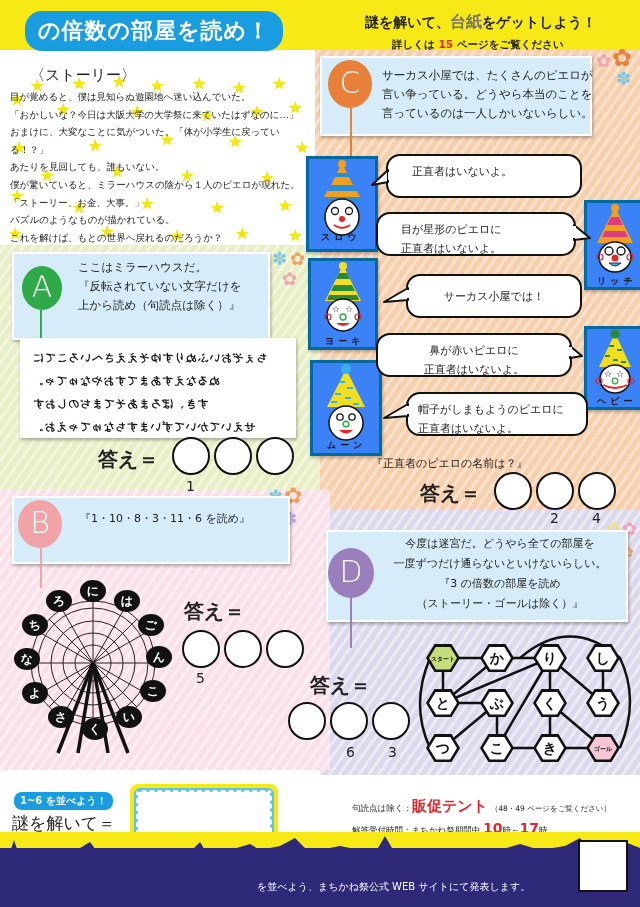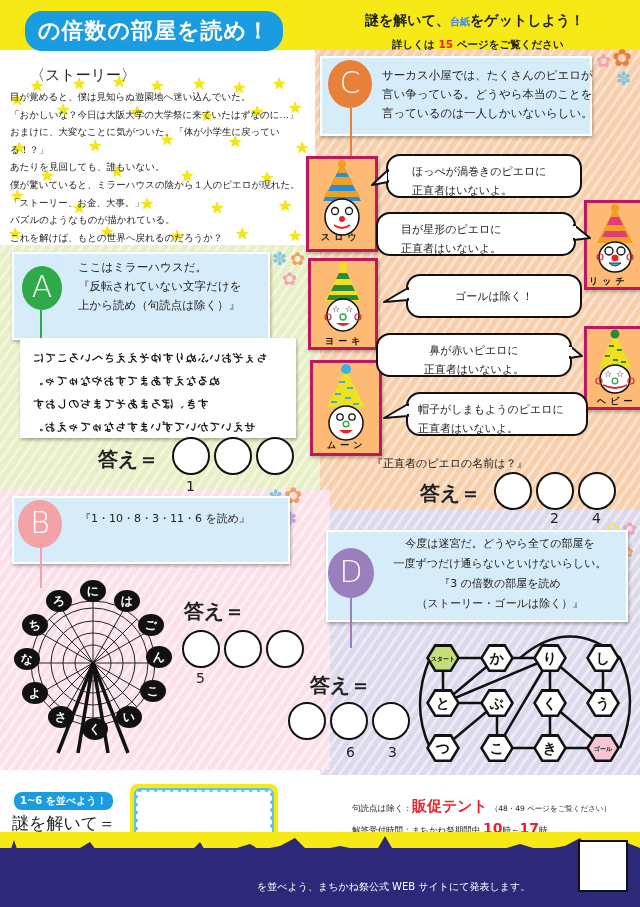--- a/index.html
+++ b/index.html
@@ -1,21 +1,21 @@
 <!DOCTYPE html>
 <html><head>
 <meta charset="utf-8">
 <style>
 *{box-sizing:border-box;margin:0;padding:0}
 body{width:640px;height:907px;overflow:hidden;font-family:"DejaVu Sans","Liberation Sans",sans-serif;background:#fff;position:relative;color:#222}
 .abs{position:absolute}
 #banner{left:0;top:0;width:640px;height:50px;background:#f6e916}
 #title{left:28px;top:14px;font-size:22px;font-weight:bold;color:#fff;background:#1a9ce0;border-radius:14px;padding:2px 10px;letter-spacing:1px;box-shadow:0 0 0 3px #1a9ce0}
 #slogan{left:365px;top:12px;font-size:14px;font-weight:bold;color:#222}
-#slogan .red{color:#3b82f6;font-size:10px}
+#slogan .red{color:#737373;font-size:16px}
 #subslogan{left:392px;top:38px;font-size:10.5px;font-weight:bold;color:#222}
 #subslogan .num{color:#e6242b}
 
 .region{position:absolute}
 #reg-story{left:0;top:50px;width:320px;height:195px;background:#fff}
 #reg-a{left:0;top:245px;width:320px;height:245px;background:repeating-linear-gradient(-55deg,#e8efc4 0 5px,#f3f6de 5px 8px)}
 #reg-c{left:315px;top:50px;width:325px;height:460px;background:repeating-linear-gradient(-55deg,#f7cfab 0 5px,#fbe2ce 5px 8px)}
 #reg-b{left:0;top:490px;width:330px;height:280px;background:repeating-linear-gradient(-55deg,#fbe0ea 0 5px,#fdf0f5 5px 8px)}
 #reg-d{left:320px;top:510px;width:320px;height:265px;background:repeating-linear-gradient(-55deg,#dcd9ec 0 5px,#ecebf5 5px 8px)}
 .star{position:absolute;color:#f5e60c;font-size:16px;line-height:1;text-shadow:0 0 1px #d9c800}
@@ -24,21 +24,21 @@
 .card{position:absolute;background:#d6ecf8;border:2px solid #fff;box-shadow:1px 2px 3px rgba(0,0,0,.3)}
 .card-text{position:absolute;font-size:11.5px;line-height:19px;color:#222}
 .balloon{position:absolute;border-radius:50%;color:#fff;font-size:30px;text-align:center;font-family:"DejaVu Sans",sans-serif;font-weight:300}
 .string{position:absolute;width:2px}
 .mirror{position:absolute;background:#fff;box-shadow:1px 2px 3px rgba(0,0,0,.3);padding:8px 12px}
 .mirror div{font-size:10.5px;line-height:23px;font-weight:bold;color:#111;letter-spacing:1px;transform:scaleX(-1);text-align:right}
 .ans-label{position:absolute;font-size:20px;font-weight:bold;color:#222}
 .circle{position:absolute;width:38px;height:38px;border:2.5px solid #111;border-radius:50%;background:#fff}
 .digit{position:absolute;font-size:14px;color:#222}
 .bubble{position:absolute;background:#fff;border:2px solid #111;border-radius:14px;font-size:11px;line-height:19px;padding:6px 10px;color:#222}
-.photo{position:absolute;background:#fdba74;border:3px solid #be185d;box-shadow:1px 2px 3px rgba(0,0,0,.25)}
+.photo{position:absolute;background:#3b82f6;border:3px solid #0369a1;box-shadow:1px 2px 3px rgba(0,0,0,.25)}
 .clown-name{position:absolute;font-size:9px;font-weight:bold;letter-spacing:4px;color:#111}
 .wheel-car{position:absolute;width:26px;height:22px;border-radius:50%;background:#111;color:#fff;font-size:12px;text-align:center;line-height:22px;font-weight:bold}
 .hex{position:absolute;width:34px;height:28px;clip-path:polygon(25% 0,75% 0,100% 50%,75% 100%,25% 100%,0 50%);background:#111}
 .hex span{position:absolute;left:3px;top:2.5px;width:28px;height:23px;clip-path:polygon(25% 0,75% 0,100% 50%,75% 100%,25% 100%,0 50%);background:#fff;font-size:14px;font-weight:bold;text-align:center;line-height:23px;color:#111}
 .flower{position:absolute;font-size:18px;line-height:1}
 #footer-city{left:0;top:848px;width:640px;height:59px;background:#2d2878}
 #footer-yellow{left:0;top:832px;width:640px;height:20px;background:#f6e916}
 #footer-note{left:257px;top:880px;font-size:10px;color:#fff}
 #kw-badge{left:14px;top:792px;background:#1a9ce0;color:#fff;font-size:10px;font-weight:bold;padding:2px 6px;border-radius:8px}
 #kw-label{left:12px;top:812px;font-size:17px;color:#222}
@@ -176,21 +176,21 @@
     <polygon points="18,28 15,34 41,34 38,28" fill="#e03b7a"></polygon>
     <circle cx="28" cy="5" r="4" fill="#f0a020"></circle>
     <ellipse cx="28" cy="54" rx="16" ry="15" fill="#fff" stroke="#111" stroke-width="1.5"></ellipse>
     <circle cx="22" cy="48" r="4" fill="none" stroke="#111" stroke-width="1.4"></circle>
     <circle cx="34" cy="48" r="4" fill="none" stroke="#111" stroke-width="1.4"></circle>
     <circle cx="28" cy="55" r="3.5" fill="#e6242b"></circle>
     <path d="M22 60 Q28 66 34 60 Z" fill="#3ab0e6" stroke="#111" stroke-width=".8"></path>
     <circle cx="13" cy="54" r="3" fill="none" stroke="#e6242b" stroke-width="1.2"></circle>
     <circle cx="43" cy="54" r="3" fill="none" stroke="#e6242b" stroke-width="1.2"></circle>
   </svg>
-  <div class="clown-name" style="left:2px;top:72px">リッチ</div>
+  <div class="clown-name" style="left:10px;top:72px">リッチ</div>
 </div>
 <div class="photo" style="left:308px;top:258px;width:70px;height:92px">
   <svg width="64" height="72" viewBox="0 0 64 72">
     <polygon points="32,4 14,40 50,40" fill="#f2e020"></polygon>
     <polygon points="28,12 25,18 39,18 36,12" fill="#2a8a3a"></polygon>
     <polygon points="23,24 20,30 44,30 41,24" fill="#2a8a3a"></polygon>
     <polygon points="18,34 16,39 48,39 46,34" fill="#2a8a3a"></polygon>
     <circle cx="32" cy="5" r="4" fill="#f2e020"></circle>
     <ellipse cx="32" cy="54" rx="16" ry="16" fill="#fff" stroke="#111" stroke-width="1.5"></ellipse>
     <text x="21" y="51" font-size="9" fill="#111">☆</text>
@@ -234,29 +234,28 @@
     <ellipse cx="33" cy="60" rx="17" ry="17" fill="#fff" stroke="#111" stroke-width="1.5"></ellipse>
     <circle cx="27" cy="54" r="3.2" fill="none" stroke="#111" stroke-width="1.3"></circle>
     <circle cx="39" cy="54" r="3.2" fill="none" stroke="#111" stroke-width="1.3"></circle>
     <circle cx="33" cy="61" r="2.8" fill="none" stroke="#2eaa48" stroke-width="1.4"></circle>
     <path d="M26 67 Q33 74 40 67 Z" fill="#e6242b"></path>
   </svg>
   <div class="clown-name" style="left:14px;top:76px">ムーン</div>
 </div>
 
 <div class="bubble" style="left:386px;top:154px;width:196px;height:44px;padding-left:24px">
-  <div>ほっぺが渦巻きのピエロに</div>
   <div>正直者はいないよ。</div>
 </div>
 <div class="bubble" style="left:376px;top:212px;width:200px;height:44px;padding-left:23px">
   <div>目が星形のピエロに</div>
   <div>正直者はいないよ。</div>
 </div>
 <div class="bubble" style="left:406px;top:274px;width:176px;height:44px;text-align:center;line-height:30px">
-  <div>ゴールは除く！</div>
+  <div>サーカス小屋では！</div>
 </div>
 <div class="bubble" style="left:376px;top:333px;width:196px;height:44px;text-align:center">
   <div>鼻が赤いピエロに</div>
   <div>正直者はいないよ。</div>
 </div>
 <div class="bubble" style="left:406px;top:392px;width:182px;height:44px">
   <div>帽子がしまもようのピエロに</div>
   <div>正直者はいないよ。</div>
 </div>
 <svg class="abs" style="left:0;top:0;pointer-events:none" width="640" height="907">

